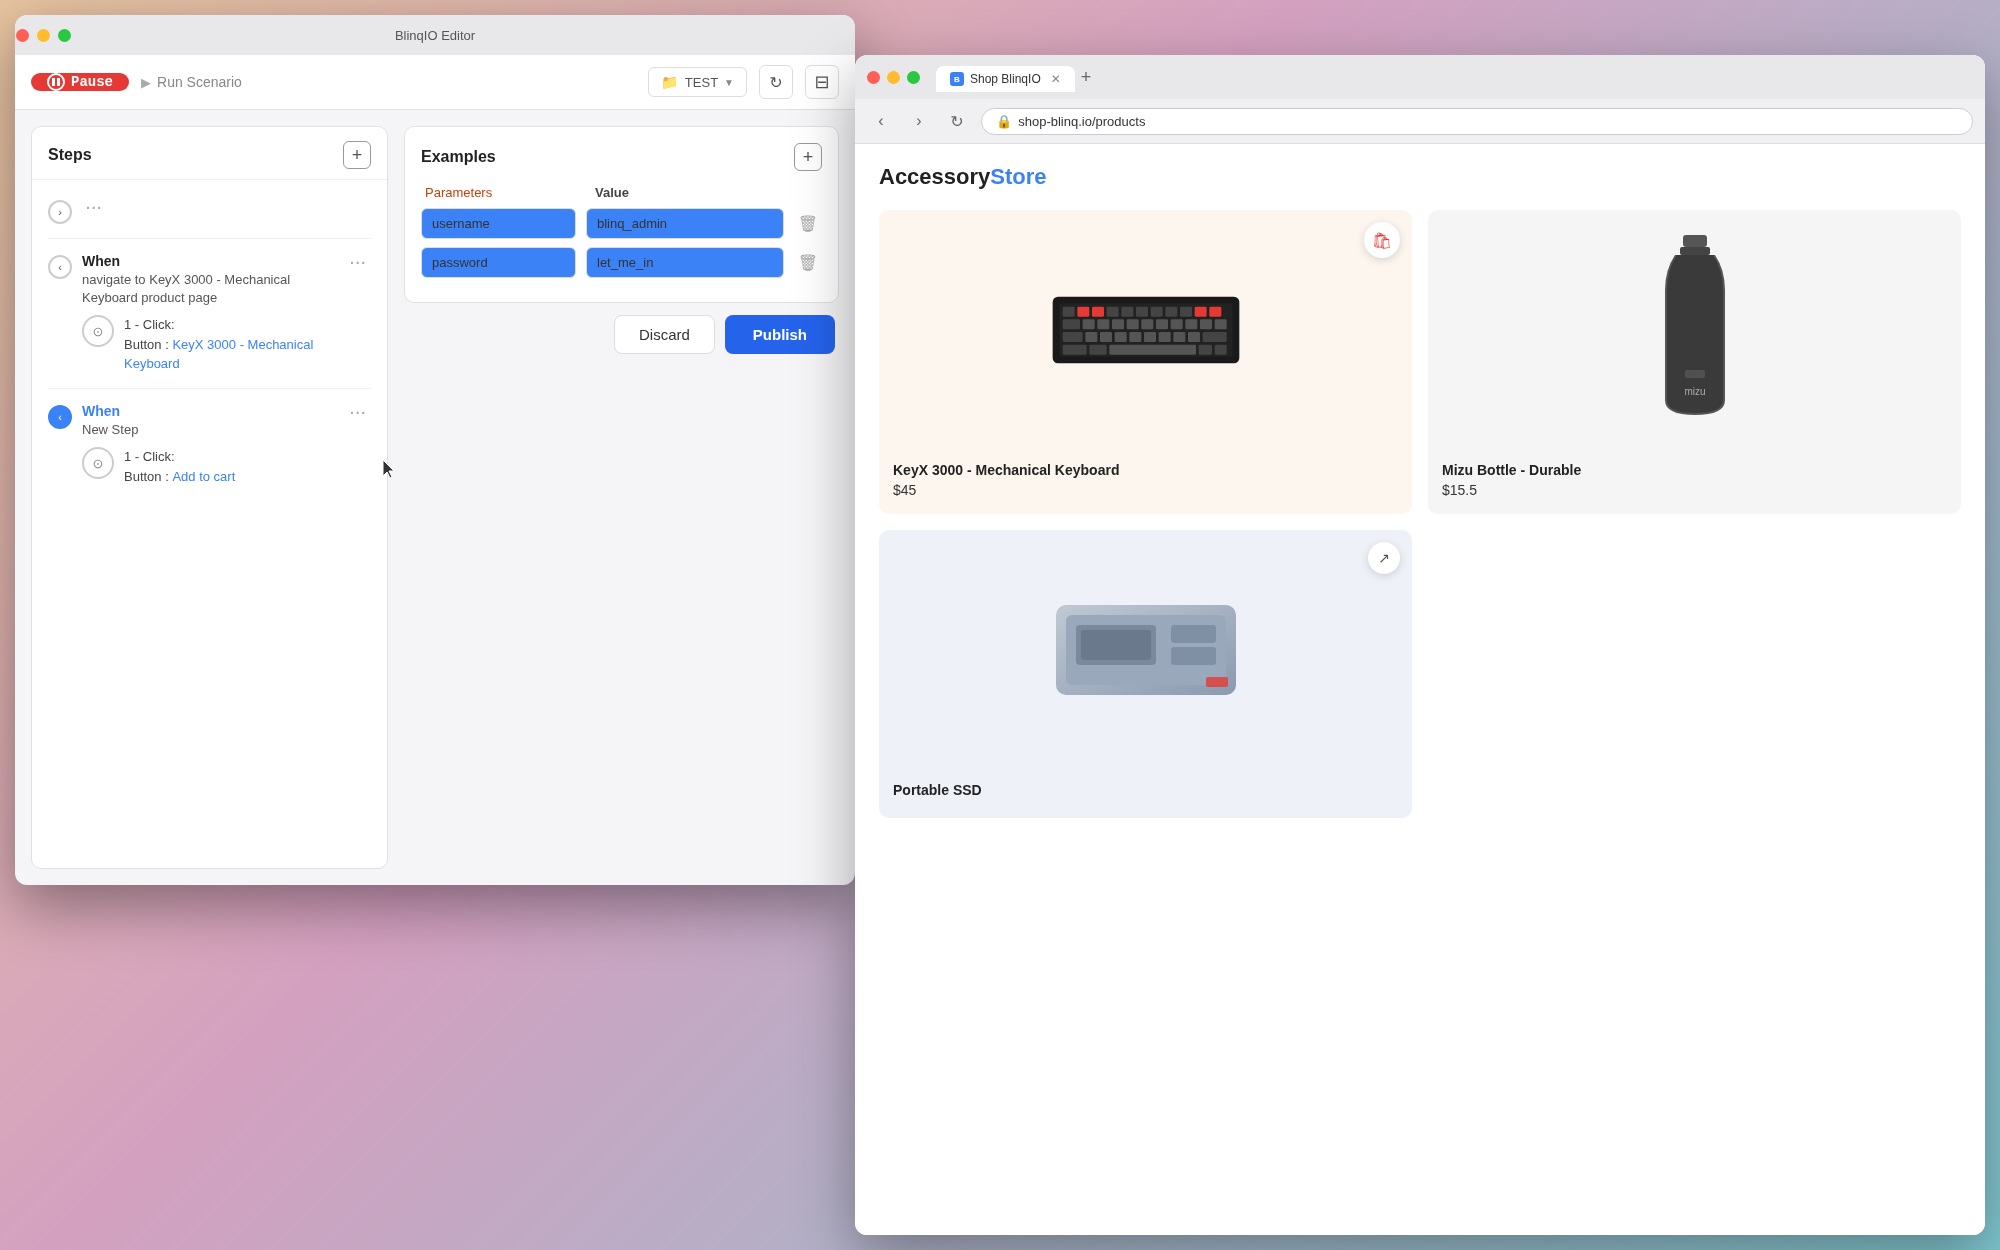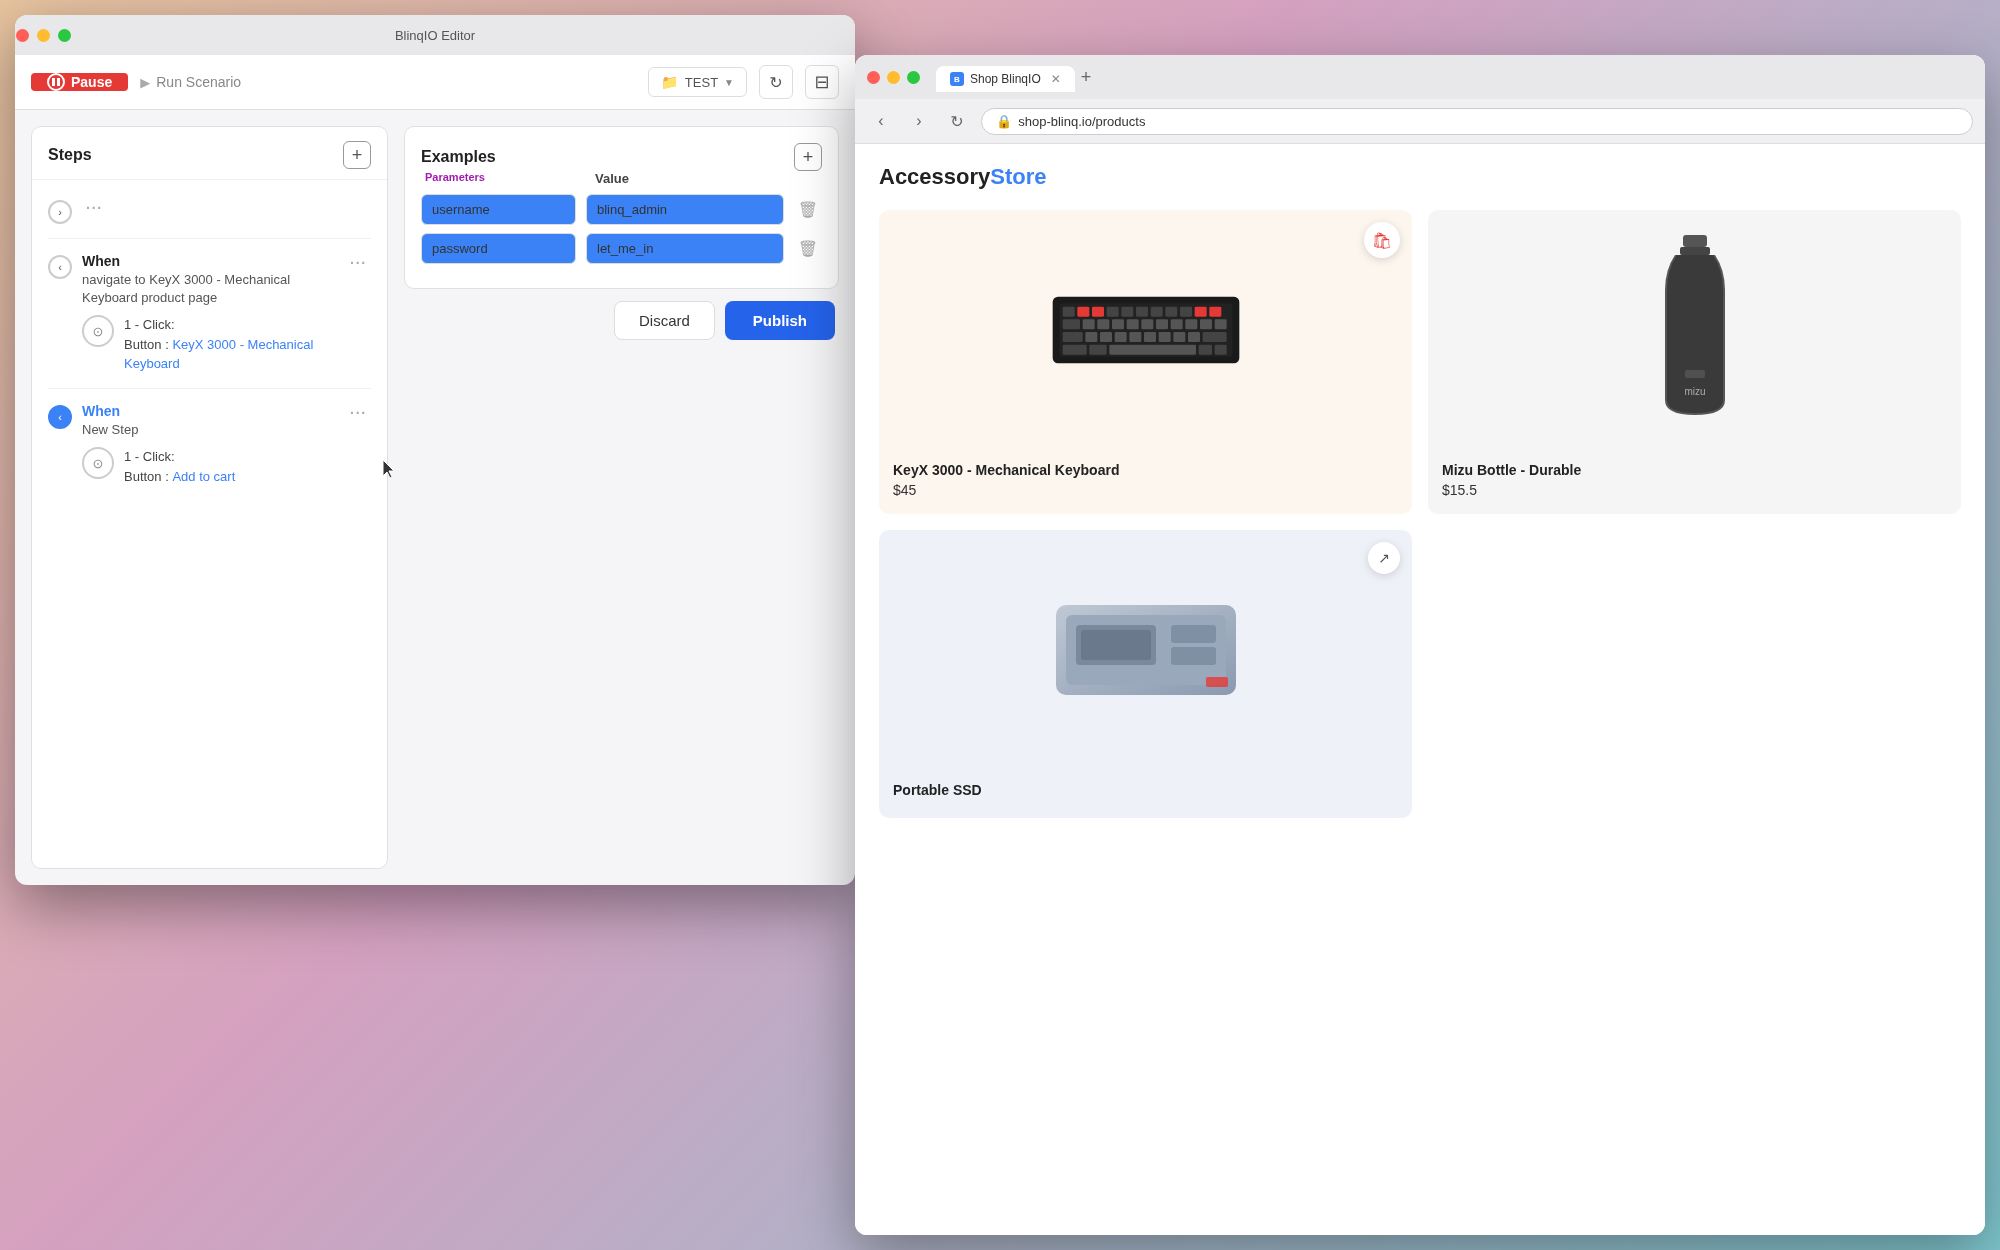--- a/index.html
+++ b/index.html
@@ -63,28 +63,29 @@
       display: flex;
       align-items: center;
       gap: 12px;
       border-bottom: 1px solid #e0e0e0;
     }
 
     .btn-pause {
       background: #e53935;
       color: white;
       border: none;
-      border-radius: 4px;
+      border-radius: 12px;
       padding: 0 16px;
       font-size: 14px;
       font-weight: 600;
       cursor: pointer;
       display: flex;
       align-items: center;
       gap: 6px;
+      font-family: Liberation Mono, monospace;
     }
 
     .pause-icon {
       width: 18px;
       height: 18px;
       border: 2px solid white;
       border-radius: 50%;
       display: flex;
       align-items: center;
       justify-content: center;
@@ -297,21 +298,21 @@
       background: white;
       border-radius: 10px;
       border: 1px solid #e0e0e0;
       padding: 16px;
     }
 
     .examples-header {
       display: flex;
       align-items: center;
       justify-content: space-between;
-      margin-bottom: 0;
+      margin-bottom: 14px;
     }
 
     .examples-title {
       font-size: 16px;
       font-weight: 600;
       color: #222;
     }
 
     .examples-add-btn {
       width: 28px;
@@ -331,21 +332,21 @@
       width: 100%;
     }
 
     .examples-table-header {
       display: flex;
       gap: 10px;
       margin-bottom: 8px;
       padding: 0 4px;
     }
 
-    .col-params { width: 160px; font-size: 11px; font-weight: 700; color: #a21caf; }
+    .col-params { width: 160px; font-size: 13px; font-weight: 400; color: #c2410c; }
     .col-value { flex: 1; font-size: 13px; font-weight: 600; color: #444; }
 
     .examples-row {
       display: flex;
       gap: 10px;
       margin-bottom: 8px;
       align-items: center;
     }
 
     .param-input, .value-input {

